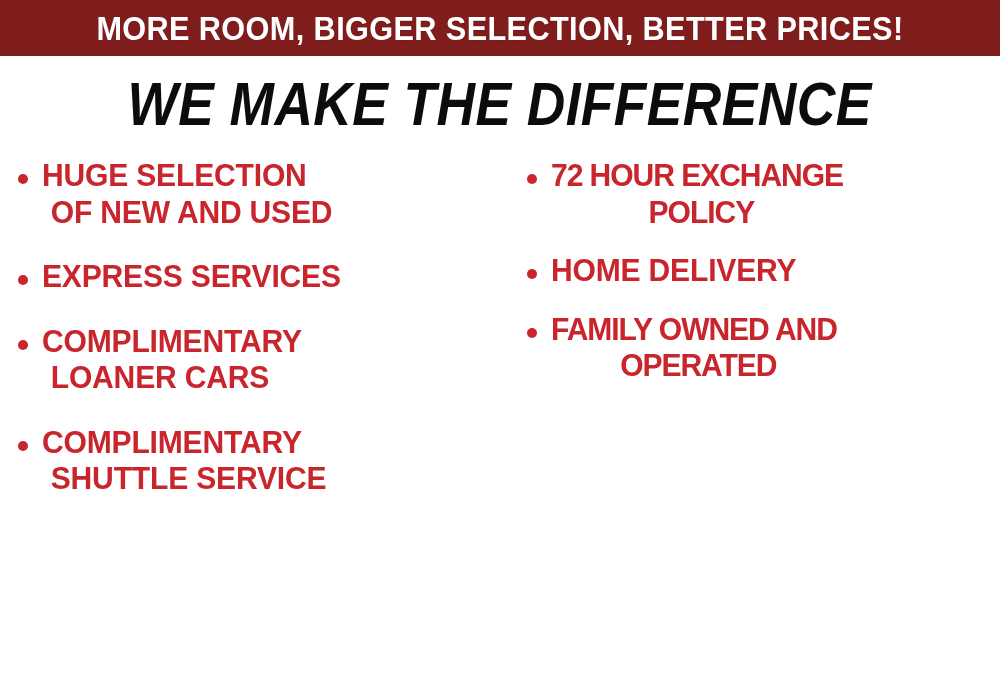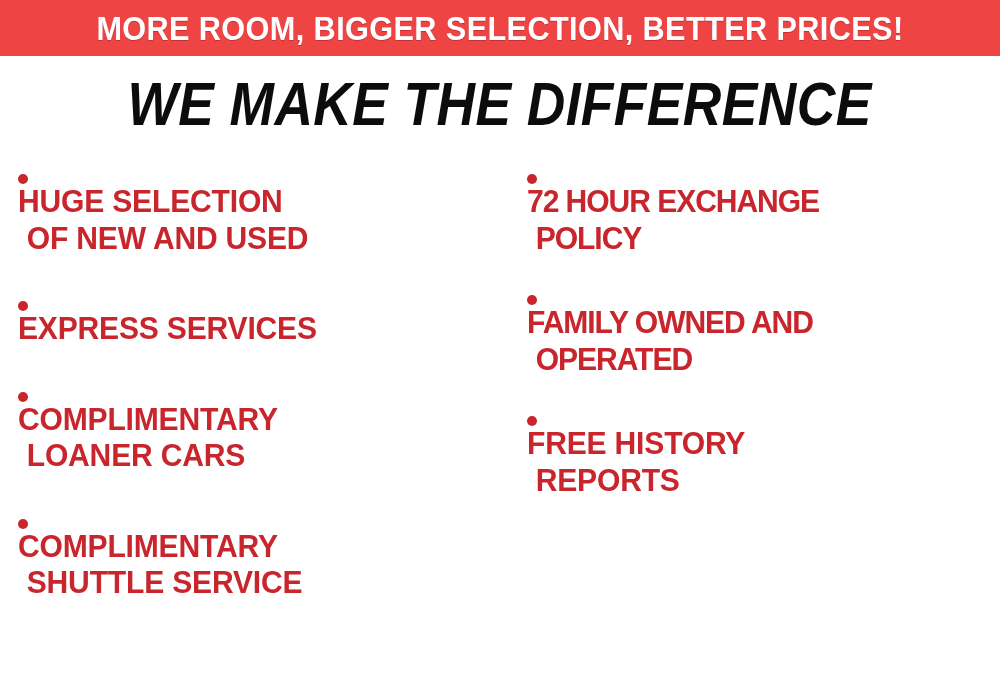--- a/index.html
+++ b/index.html
@@ -21,21 +21,21 @@
     height: 694px;
     background: #ffffff;
     display: flex;
     flex-direction: column;
   }
 
   
   .header-band {
     width: 100%;
     height: 56px;
-    background: #ef4444;
+    background: #7f1d1d;
     display: flex;
     align-items: center;
     justify-content: center;
     flex: 0 0 56px;
     box-sizing: border-box;
     text-align: center;
   }
   .header-band-text {
     color: #ffffff;
     font-family: "Liberation Sans", sans-serif;
@@ -91,25 +91,25 @@
     padding-right: 6px;
   }
   .column-right {
     width: 495px;
     padding-left: 22px;
     padding-right: 4px;
   }
 
   .bullet-item {
     display: flex;
-    flex-direction: column;
+    flex-direction: row;
     align-items: flex-start;
   }
   .column-left .bullet-item { margin-bottom: 28px; }
-  .column-right .bullet-item { margin-bottom: 22px; }
+  .column-right .bullet-item { margin-bottom: 22px; text-align: center; }
   .column-left .bullet-item:last-child,
   .column-right .bullet-item:last-child { margin-bottom: 0; }
 
   .bullet-dot {
     flex: 0 0 auto;
     width: 10px;
     height: 10px;
     border-radius: 50%;
     background: #c8252c;
     margin-top: 16px;
@@ -183,35 +183,34 @@
     <div class="column column-right">
 
       <div class="bullet-item">
         <span class="bullet-dot"></span>
         <span class="bullet-text tight">
           <span>72 HOUR EXCHANGE</span>
           <span class="l2">POLICY</span>
         </span>
       </div>
 
+      <div class="bullet-item">
+        <span class="bullet-dot"></span>
+        <span class="bullet-text">
+          <span>HOME DELIVERY</span>
+        </span>
+      </div>
 
 
 
       <div class="bullet-item">
         <span class="bullet-dot"></span>
         <span class="bullet-text tight">
           <span>FAMILY OWNED AND</span>
           <span class="l2">OPERATED</span>
         </span>
       </div>
 
-      <div class="bullet-item">
-        <span class="bullet-dot"></span>
-        <span class="bullet-text">
-          <span>FREE HISTORY</span>
-          <span class="l2">REPORTS</span>
-        </span>
-      </div>
 
     </div>
 
   </div>
 </div>
 
 </body></html>

